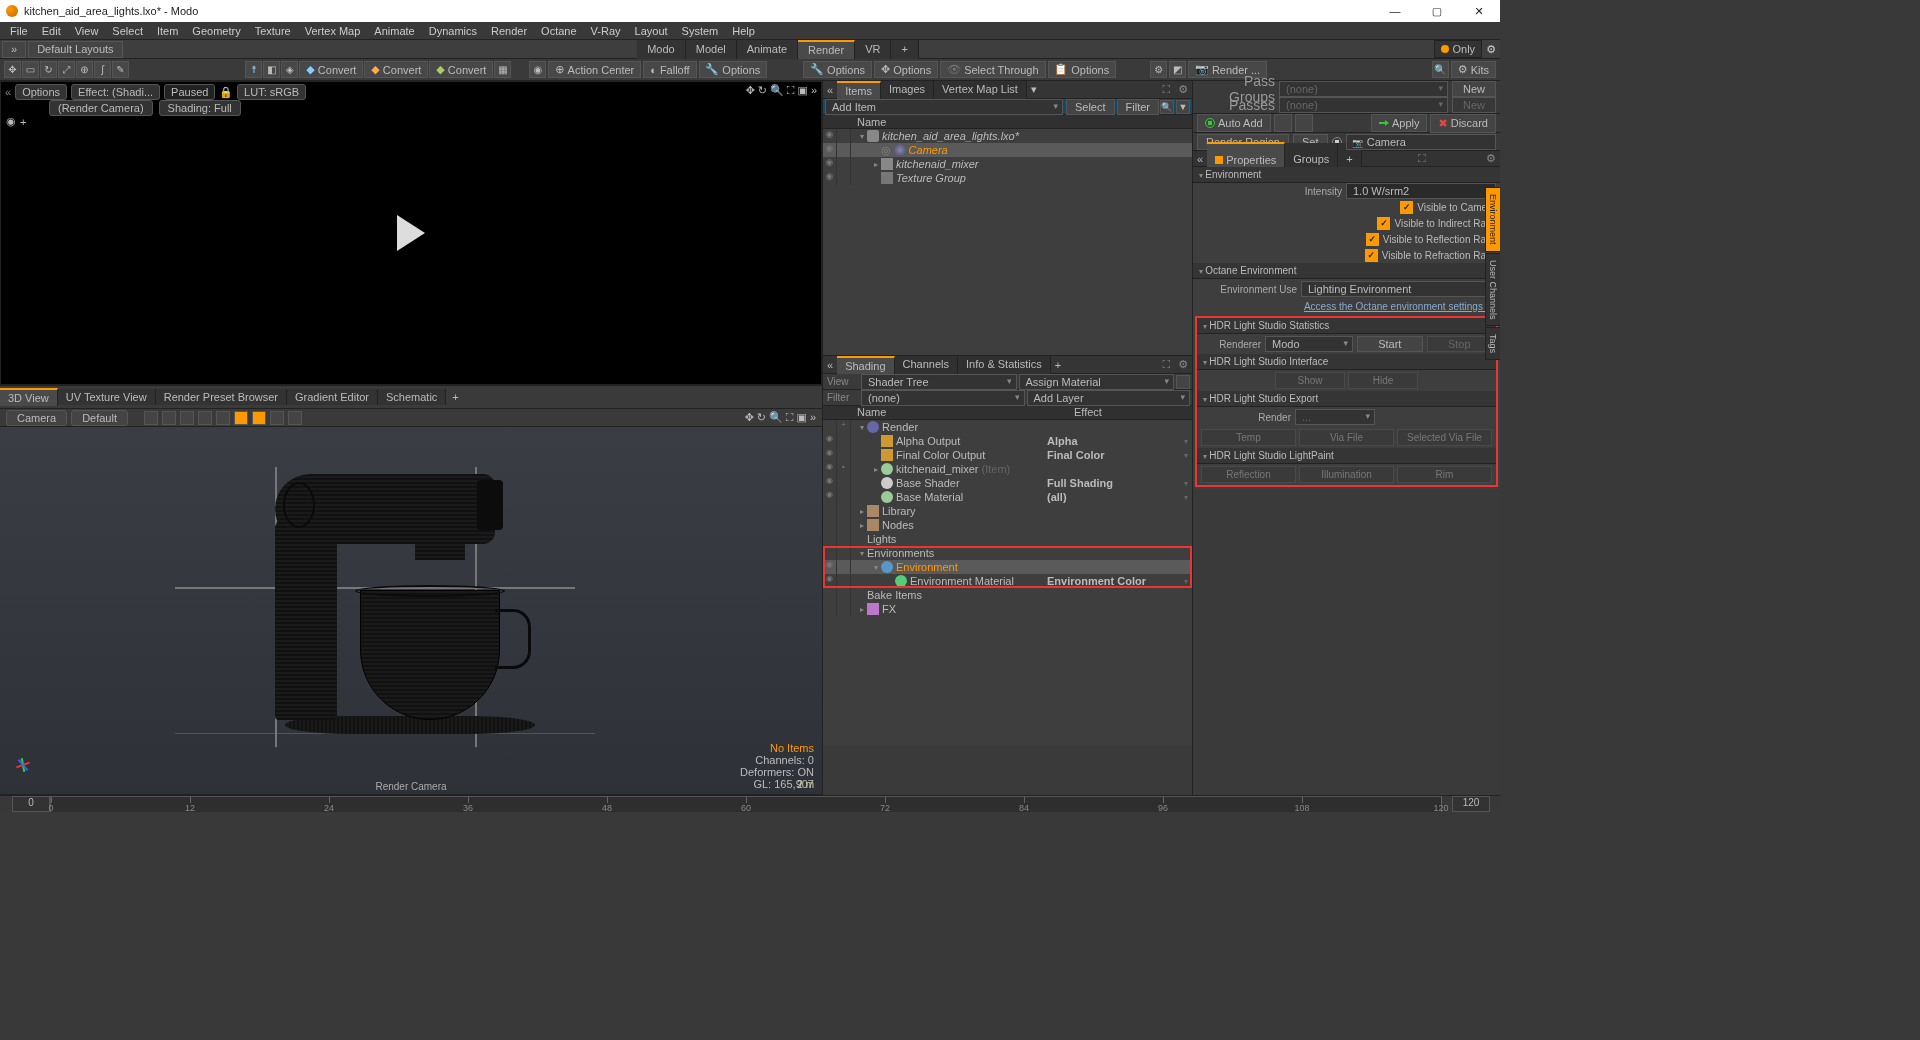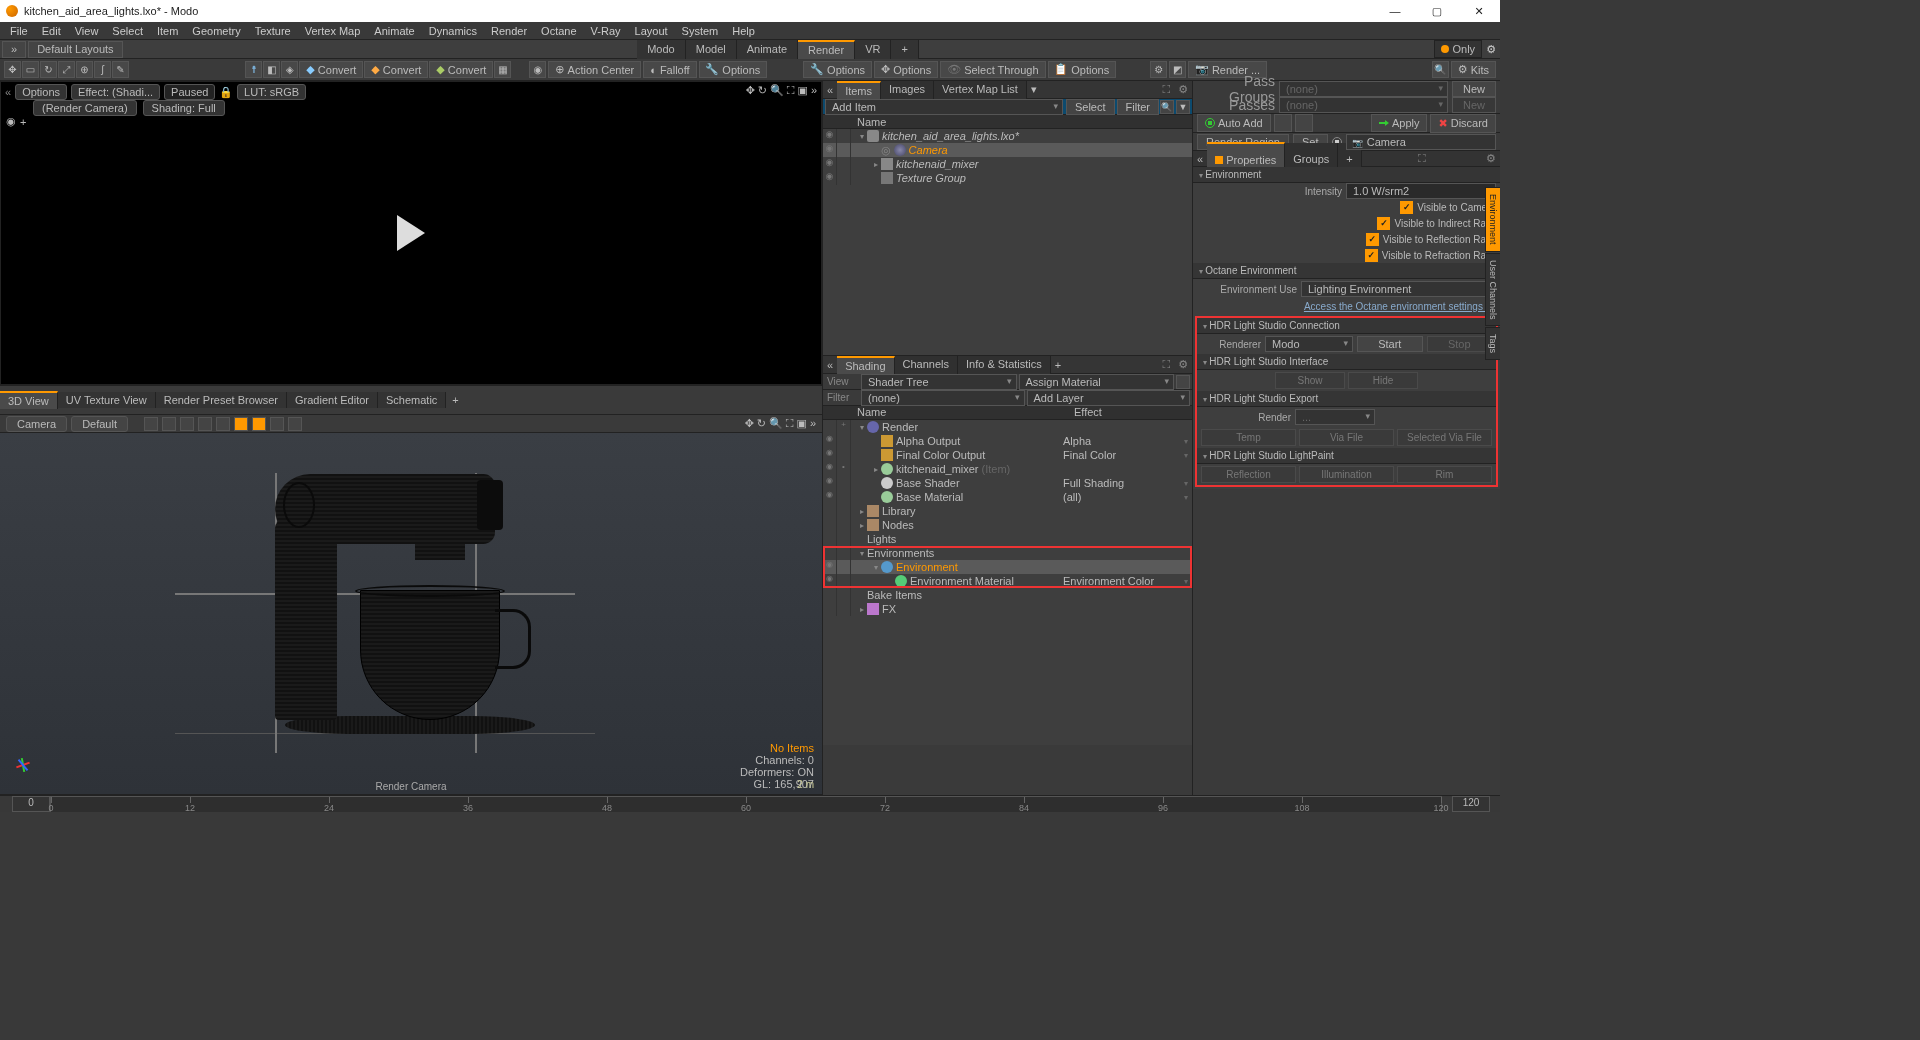--- a/index.html
+++ b/index.html
@@ -22,25 +22,25 @@
 .toolbar2 .ibtn { width:17px; height:17px; background:#484848; border:1px solid #555; display:flex; align-items:center; justify-content:center; font-size:10px; }
 .toolbar2 .tbtn { height:17px; padding:2px 6px; background:#484848; border:1px solid #555; display:flex; align-items:center; gap:3px; }
 .toolbar2 .grp { display:flex; gap:1px; }
 .toolbar2 .sep { width:14px; }
 .main { display:flex; height:714px; }
 .leftcol { width:822px; display:flex; flex-direction:column; }
 .renderpanel { height:304px; background:#000; position:relative; border:1px solid #222; }
 .renderpanel .toprow { position:absolute; top:2px; left:4px; display:flex; gap:4px; align-items:center; }
 .renderpanel .toprow .chip { padding:1px 6px; background:#333; border:1px solid #555; border-radius:3px; }
 .renderpanel .toprow .chip.dark { background:#222; }
-.renderpanel .toprow2 { position:absolute; top:18px; left:16px; display:flex; gap:6px;padding-left:16px; }
+.renderpanel .toprow2 { position:absolute; top:18px; left:32px; display:flex; gap:6px;padding-left:16px; }
 .renderpanel .toprow2 .chip { padding:1px 8px; background:#333; border:1px solid #555; border-radius:3px; }
 .renderpanel .icorow { position:absolute; top:2px; right:4px; display:flex; gap:3px; color:#888; }
 .renderpanel .play { position:absolute; top:50%; left:50%; transform:translate(-50%,-50%); width:0; height:0; border-left:28px solid #ddd; border-top:18px solid transparent; border-bottom:18px solid transparent; }
-.vtabs { height:30px; background:#3a3a3a; display:flex; align-items:center; border-top:1px solid #222; border-bottom:1px solid #222; }
+.vtabs { height:24px; background:#3a3a3a; display:flex; align-items:center; border-top:1px solid #222; border-bottom:1px solid #222; }
 .vtabs .vtab { padding:2px 8px; background:#333; border-right:1px solid #222; }
 .vtabs .vtab.active { background:#4a4a4a; border-top:2px solid #f90; }
 .vtabs .plus { padding:2px 6px; }
 .vcontrols { height:18px; background:#3a3a3a; display:flex; align-items:center; gap:4px; padding:0 6px; border-bottom:1px solid #222; }
 .vcontrols .pill { padding:1px 10px; background:#444; border:1px solid #555; border-radius:3px; }
 .vcontrols .sq { width:14px; height:14px; background:#444; border:1px solid #555; }
 .vcontrols .sq.on { background:#f90; }
 .vcontrols .ricons { margin-left:auto; display:flex; gap:3px; color:#888; }
 .viewport { flex:1; background:linear-gradient(#3a3e44,#2e3238); position:relative; border-bottom:1px solid #222; overflow:hidden; }
 .viewport .floor { position:absolute; bottom:60px; left:175px; width:420px; height:1px; background:#555; }
@@ -99,21 +99,21 @@
 .shadepanel .viewrow .fn { width:14px; height:14px; background:#444; border:1px solid #555; margin-right:2px; }
 .shadetree { flex:1; background:#3e3e3e; position:relative; }
 .shadetree .srow { height:14px; display:flex; align-items:center; font-size:10px; position:relative; }
 .shadetree .srow .cells { width:28px; display:flex; }
 .shadetree .srow .cells .c { width:14px; height:14px; border-right:1px solid #333; text-align:center; font-size:8px; color:#777; }
 .shadetree .srow .indent { display:inline-block; }
 .shadetree .srow .arr { width:10px; text-align:center; font-size:8px; color:#888; }
 .shadetree .srow .ico { width:12px; height:12px; margin-right:3px; display:inline-block; }
 .shadetree .srow .lbl { }
 .shadetree .srow .itm { color:#666; margin-left:3px; }
-.shadetree .srow .fx { position:absolute; left:240px; }
+.shadetree .srow .fx { position:absolute; left:224px;font-weight:bold; }
 .shadetree .srow .fxdd { position:absolute; right:4px; font-size:8px; color:#666; }
 .shadetree .srow.sel { background:#5a5a5a; }
 .shadetree .srow.sel .lbl { color:#f90; }
 .shadetree .redbox { position:absolute; border:2px solid #e33; pointer-events:none; }
 .shadehdr { height:14px; background:#303030; display:flex; border-bottom:1px solid #222; font-size:10px; color:#888; }
 .shadehdr .c1 { width:28px; }
 .shadehdr .c2 { flex:1; padding-left:6px; }
 .shadehdr .c3 { width:118px; }
 .rightcol { width:308px; background:#3a3a3a; border-left:1px solid #222; display:flex; flex-direction:column; position:relative; }
 .rightcol .passrow { height:16px; display:flex; align-items:center; padding:0 4px; gap:4px; }
@@ -689,21 +689,21 @@
         </div>
 
       <div class="sect">Octane Environment</div>
       <div class="ddrow">
         <span class="dlbl" style="width:100px">Environment Use</span>
         <span class="ddv">Lighting Environment</span>
       </div>
       <div class="link">Access the Octane environment settings ...</div>
 
       <div class="redframe" style="margin:2px">
-        <div class="sect">HDR Light Studio Connection</div>
+        <div class="sect">HDR Light Studio Statistics</div>
         <div class="ddrow">
           <span class="dlbl">Renderer</span>
           <span class="ddv" style="flex:0.8">Modo</span>
           <span class="pb on" style="flex:0.6;padding:1px 4px;background:#444;border:1px solid #555;text-align:center">Start</span>
           <span class="pb" style="flex:0.6;padding:1px 4px;background:#3a3a3a;border:1px solid #4a4a4a;text-align:center;color:#666">Stop</span>
         </div>
         <div class="sect">HDR Light Studio Interface</div>
         <div class="btnrow center">
           <span class="pb" style="flex:0 0 70px">Show</span>
           <span class="pb" style="flex:0 0 70px">Hide</span>

